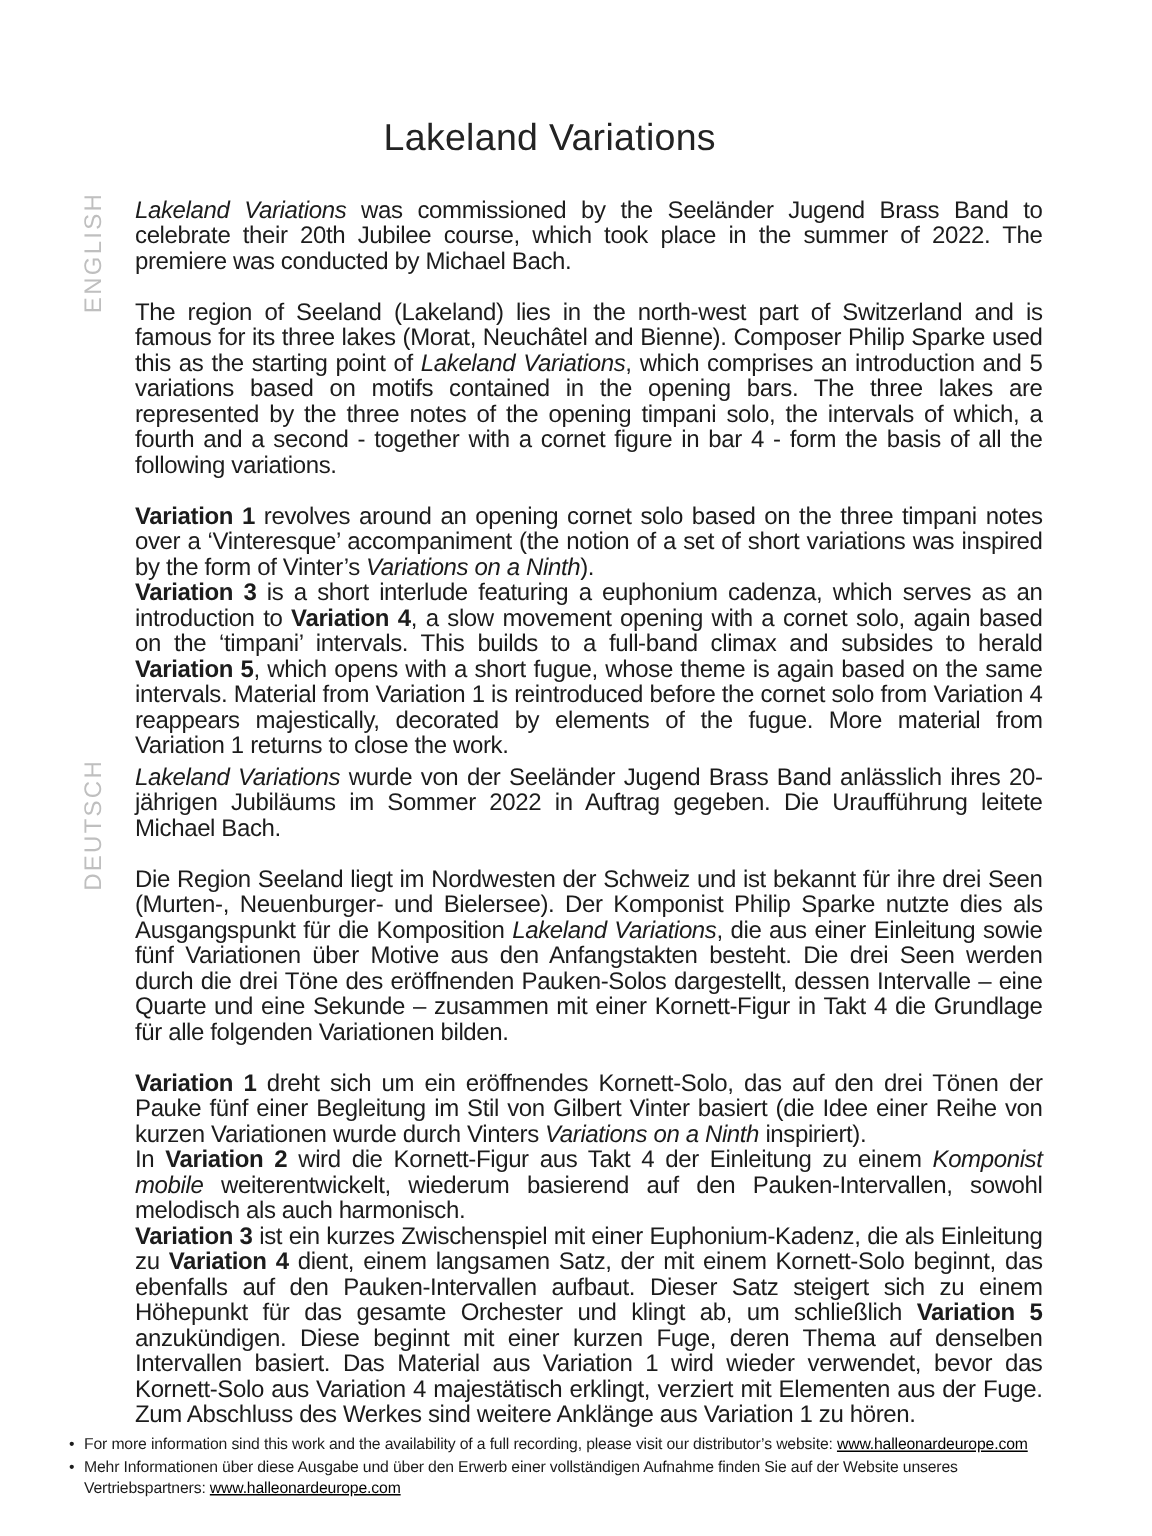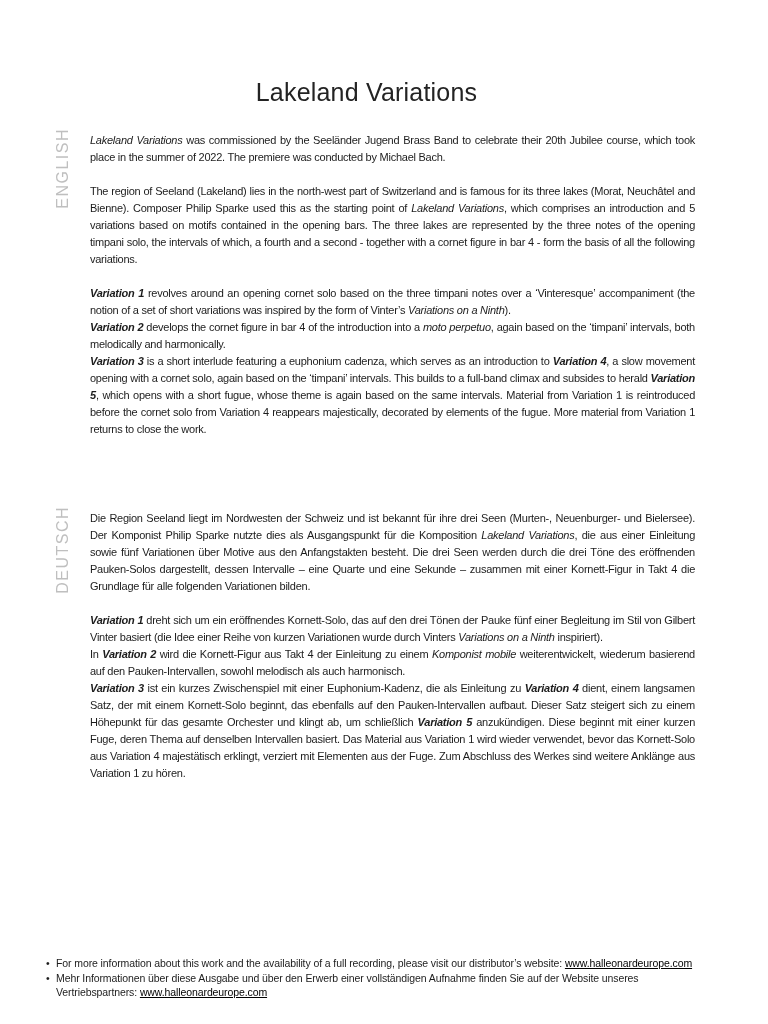--- a/index.html
+++ b/index.html
@@ -40,26 +40,26 @@
     transform: rotate(180deg);
     font-size: 16px;
     letter-spacing: 1.5px;
     font-weight: 400;
     user-select: none;
   }
   .block { margin-bottom: 17px; }
   .block:last-child { margin-bottom: 0; }
   .para {
     margin: 0;
-    font-size: 11px;
+    font-size: 16px;
     line-height: 17px;
     letter-spacing: -0.25px;
     text-align: justify;
   }
-  .para .b { font-weight: bold; font-style: italic; }
+  .para .b { font-weight: bold; }
   .para .i { font-style: italic; }
   .footer {
     position: absolute;
     left: 46px;
     right: 36px;
     top: 936px;
     font-size: 10.5px;
     line-height: 14.5px;
     letter-spacing: -0.1px;
     color: #1c1c1c;
@@ -78,39 +78,41 @@
       <section class="lang-section sec-0">
         <div class="lang-label" style="color: rgb(191, 191, 191);">ENGLISH</div>
         <div class="block">
           <p class="para"><span class="i">Lakeland Variations</span><span> was commissioned by the Seeländer Jugend Brass Band to celebrate their 20th Jubilee course, which took place in the summer of 2022. The premiere was conducted by Michael Bach.</span></p>
         </div>
         <div class="block">
           <p class="para"><span>The region of Seeland (Lakeland) lies in the north-west part of Switzerland and is famous for its three lakes (Morat, Neuchâtel and Bienne). Composer Philip Sparke used this as the starting point of </span><span class="i">Lakeland Variations</span><span>, which comprises an introduction and 5 variations based on motifs contained in the opening bars. The three lakes are represented by the three notes of the opening timpani solo, the intervals of which, a fourth and a second - together with a cornet figure in bar 4 - form the basis of all the following variations.</span></p>
         </div>
         <div class="block">
           <p class="para"><span class="b">Variation 1</span><span> revolves around an opening cornet solo based on the three timpani notes over a ‘Vinteresque’ accompaniment (the notion of a set of short variations was inspired by the form of Vinter’s </span><span class="i">Variations on a Ninth</span><span>).</span></p>
-          <p class="para"><span class="b">Variation 2</span><span> develops the cornet figure in bar 4 of the introduction into a </span><span class="i">moto perpetuo</span><span>, again based on the ‘timpani’ intervals, both melodically and harmonically.</span></p>
           <p class="para"><span class="b">Variation 3</span><span> is a short interlude featuring a euphonium cadenza, which serves as an introduction to </span><span class="b">Variation 4</span><span>, a slow movement opening with a cornet solo, again based on the ‘timpani’ intervals. This builds to a full-band climax and subsides to herald </span><span class="b">Variation 5</span><span>, which opens with a short fugue, whose theme is again based on the same intervals. Material from Variation 1 is reintroduced before the cornet solo from Variation 4 reappears majestically, decorated by elements of the fugue. More material from Variation 1 returns to close the work.</span></p>
         </div>
       </section>
       <section class="lang-section sec-1">
         <div class="lang-label" style="color: rgb(191, 191, 191);">DEUTSCH</div>
+        <div class="block">
+          <p class="para"><span class="i">Lakeland Variations</span><span> wurde von der Seeländer Jugend Brass Band anlässlich ihres 20-jährigen Jubiläums im Sommer 2022 in Auftrag gegeben. Die Uraufführung leitete Michael Bach.</span></p>
+        </div>
         <div class="block">
           <p class="para"><span>Die Region Seeland liegt im Nordwesten der Schweiz und ist bekannt für ihre drei Seen (Murten-, Neuenburger- und Bielersee). Der Komponist Philip Sparke nutzte dies als Ausgangspunkt für die Komposition </span><span class="i">Lakeland Variations</span><span>, die aus einer Einleitung sowie fünf Variationen über Motive aus den Anfangstakten besteht. Die drei Seen werden durch die drei Töne des eröffnenden Pauken-Solos dargestellt, dessen Intervalle – eine Quarte und eine Sekunde – zusammen mit einer Kornett-Figur in Takt 4 die Grundlage für alle folgenden Variationen bilden.</span></p>
         </div>
         <div class="block">
           <p class="para"><span class="b">Variation 1</span><span> dreht sich um ein eröffnendes Kornett-Solo, das auf den drei Tönen der Pauke fünf einer Begleitung im Stil von Gilbert Vinter basiert (die Idee einer Reihe von kurzen Variationen wurde durch Vinters </span><span class="i">Variations on a Ninth</span><span> inspiriert).</span></p>
           <p class="para"><span>In </span><span class="b">Variation 2</span><span> wird die Kornett-Figur aus Takt 4 der Einleitung zu einem </span><span class="i">Komponist mobile</span><span> weiterentwickelt, wiederum basierend auf den Pauken-Intervallen, sowohl melodisch als auch harmonisch.</span></p>
           <p class="para"><span class="b">Variation 3</span><span> ist ein kurzes Zwischenspiel mit einer Euphonium-Kadenz, die als Einleitung zu </span><span class="b">Variation 4</span><span> dient, einem langsamen Satz, der mit einem Kornett-Solo beginnt, das ebenfalls auf den Pauken-Intervallen aufbaut. Dieser Satz steigert sich zu einem Höhepunkt für das gesamte Orchester und klingt ab, um schließlich </span><span class="b">Variation 5</span><span> anzukündigen. Diese beginnt mit einer kurzen Fuge, deren Thema auf denselben Intervallen basiert. Das Material aus Variation 1 wird wieder verwendet, bevor das Kornett-Solo aus Variation 4 majestätisch erklingt, verziert mit Elementen aus der Fuge. Zum Abschluss des Werkes sind weitere Anklänge aus Variation 1 zu hören.</span></p>
         </div>
       </section>
     </div>
   <div class="footer" id="footer">
       <div class="footnote">
         <span class="bullet">•</span>
-        <span class="ftext"><span>For more information about this work and the availability of a full recording, please visit our distributor’s website: </span><a class="link" href="#" style="color: rgb(0, 0, 0);">www.halleonardeurope.com</a></span>
+        <span class="ftext"><span>For more information sind this work and the availability of a full recording, please visit our distributor’s website: </span><a class="link" href="#" style="color: rgb(0, 0, 0);">www.halleonardeurope.com</a></span>
       </div>
       <div class="footnote">
         <span class="bullet">•</span>
         <span class="ftext"><span>Mehr Informationen über diese Ausgabe und über den Erwerb einer vollständigen Aufnahme finden Sie auf der Website unseres Vertriebspartners: </span><a class="link" href="#" style="color: rgb(0, 0, 0);">www.halleonardeurope.com</a></span>
       </div>
     </div>
 </div>
 
 </body></html>

